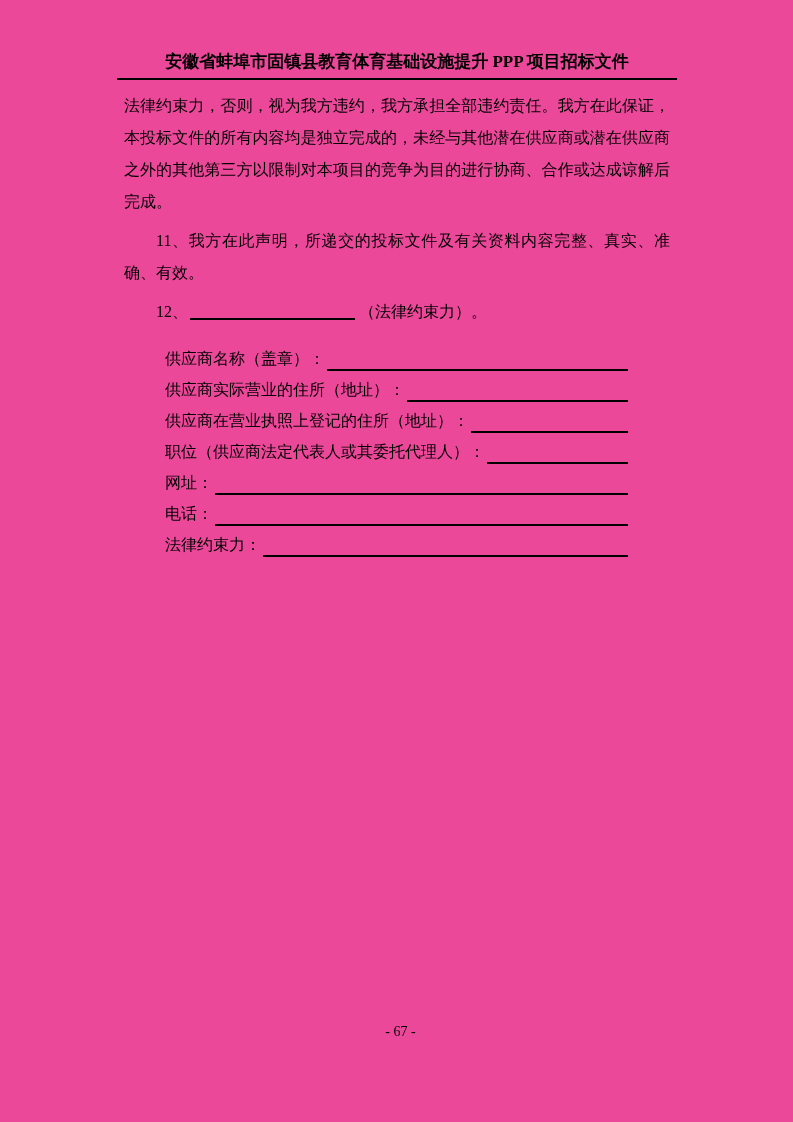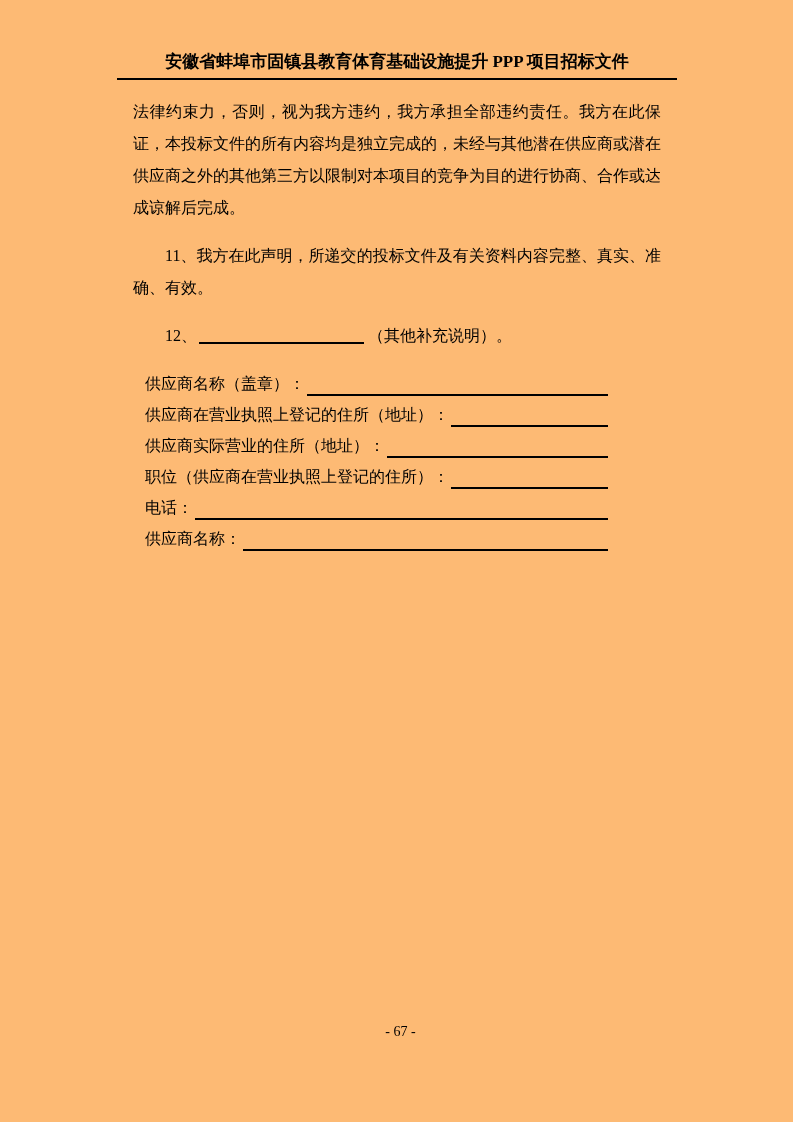--- a/index.html
+++ b/index.html
@@ -4,21 +4,21 @@
 <style>
   html, body {
     margin: 0;
     padding: 0;
     background: #ffffff;
   }
   .page {
     position: relative;
     width: 793px;
     height: 1122px;
-    background: #fdba74;
+    background: #ec4899;
     color: #000000;
     font-family: "Liberation Serif", "DejaVu Serif", serif;
     box-sizing: border-box;
     padding: 52px 116px 7px 117px;
     overflow: hidden;
   }
   .content {
     width: 560px;
   }
   .doc-header {
@@ -30,39 +30,39 @@
     border-bottom: 2px solid #000000;
     white-space: nowrap;
   }
   .body-text {
     margin-top: 10px;
     font-size: 16px;
     line-height: 32px;
     text-align: justify;
   }
   .para {
-    margin: 16px;
+    margin: 7px;
   }
   .para.indent {
     text-indent: 2em;
   }
   .para.no-justify {
     text-align: left;
   }
   .blank-inline {
     display: inline-block;
     width: 165px;
     height: 14px;
     border-bottom: 2px solid #000000;
     vertical-align: -3px;
     margin: 0 4px 0 2px;
   }
   .form-block {
     margin-top: 15px;
-    margin-left: 28px;
+    margin-left: 48px;
     width: 463px;
     font-size: 16px;
   }
   .form-row {
     display: flex;
     height: 31px;
   }
   .form-row .field-label {
     line-height: 31px;
     white-space: nowrap;
@@ -91,47 +91,51 @@
   <div class="content">
 
     <div class="doc-header">安徽省蚌埠市固镇县教育体育基础设施提升 PPP 项目招标文件</div>
 
     <div class="body-text">
       <p class="para">法律约束力，否则，视为我方违约，我方承担全部违约责任。我方在此保证，本投标文件的所有内容均是独立完成的，未经与其他潜在供应商或潜在供应商之外的其他第三方以限制对本项目的竞争为目的进行协商、合作或达成谅解后完成。</p>
 
       <p class="para indent">11、我方在此声明，所递交的投标文件及有关资料内容完整、真实、准确、有效。</p>
 
       <p class="para indent no-justify">
-        <span>12、</span><span class="blank-inline"></span><span>（其他补充说明）。</span>
+        <span>12、</span><span class="blank-inline"></span><span>（法律约束力）。</span>
       </p>
     </div>
 
     <div class="form-block">
       <div class="form-row">
         <span class="field-label">供应商名称（盖章）：</span>
         <span class="field-line"></span>
       </div>
       <div class="form-row">
+        <span class="field-label">供应商实际营业的住所（地址）：</span>
+        <span class="field-line"></span>
+      </div>
+      <div class="form-row">
         <span class="field-label">供应商在营业执照上登记的住所（地址）：</span>
         <span class="field-line"></span>
       </div>
       <div class="form-row">
-        <span class="field-label">供应商实际营业的住所（地址）：</span>
+        <span class="field-label">职位（供应商法定代表人或其委托代理人）：</span>
         <span class="field-line"></span>
       </div>
       <div class="form-row">
-        <span class="field-label">职位（供应商在营业执照上登记的住所）：</span>
+        <span class="field-label">网址：</span>
         <span class="field-line"></span>
       </div>
       <div class="form-row">
         <span class="field-label">电话：</span>
         <span class="field-line"></span>
       </div>
       <div class="form-row">
-        <span class="field-label">供应商名称：</span>
+        <span class="field-label">法律约束力：</span>
         <span class="field-line"></span>
       </div>
     </div>
 
   </div>
 
   <div class="page-footer">- 67 -</div>
 </div>
 
 </body></html>

